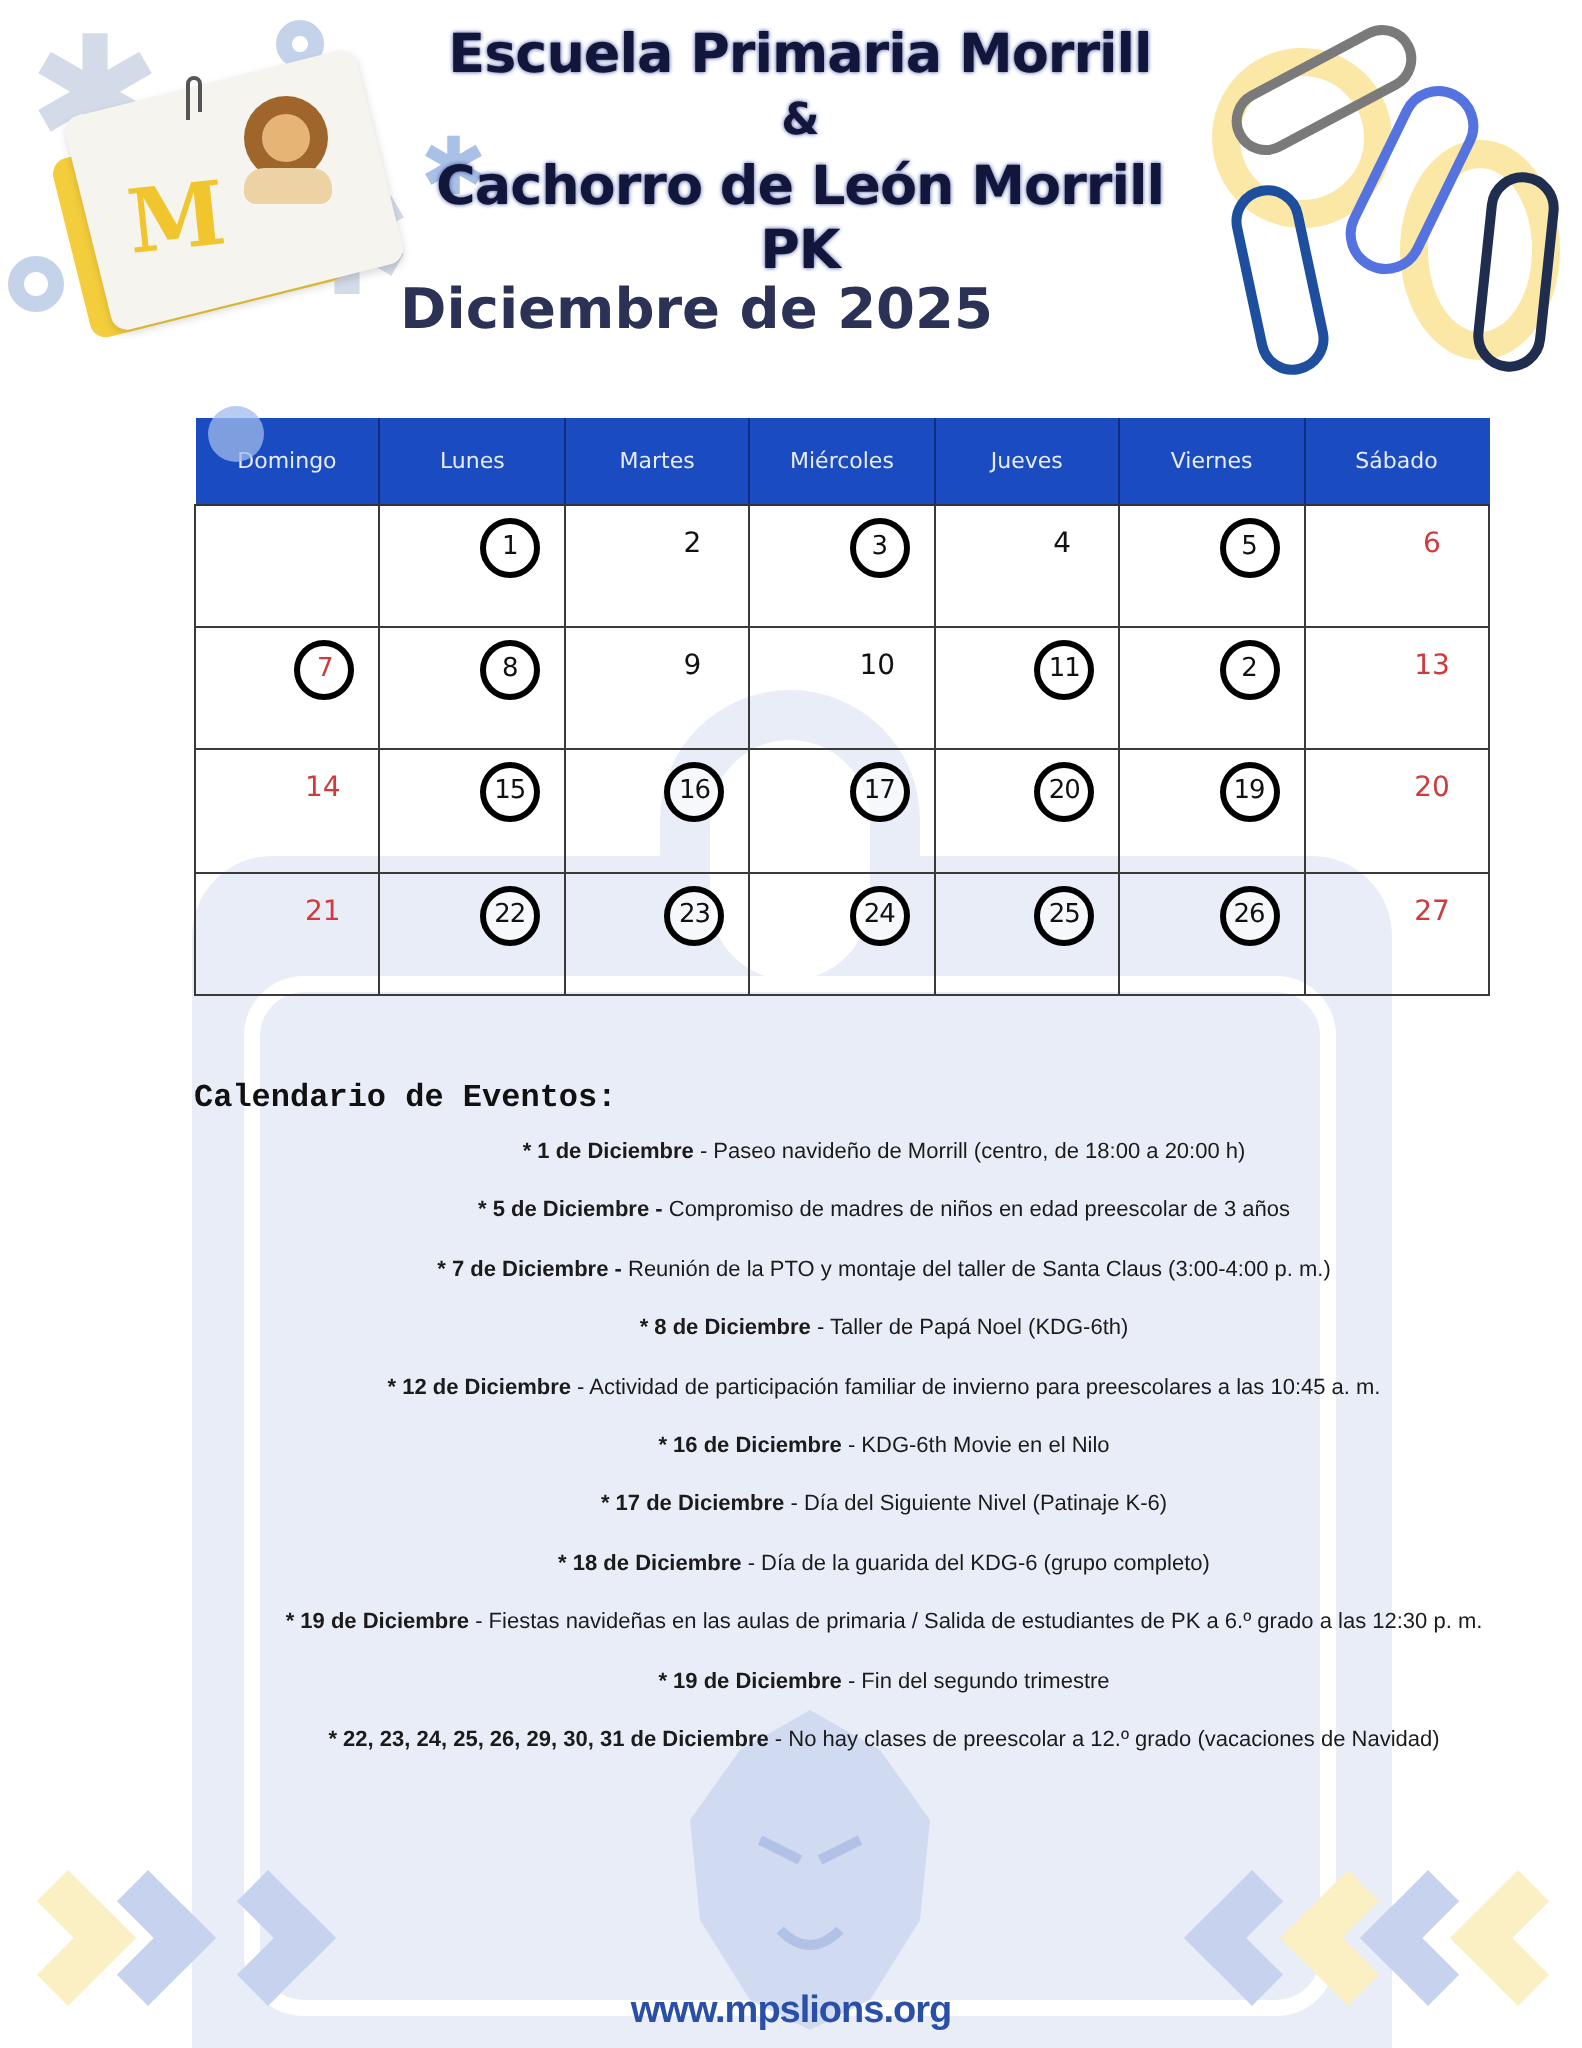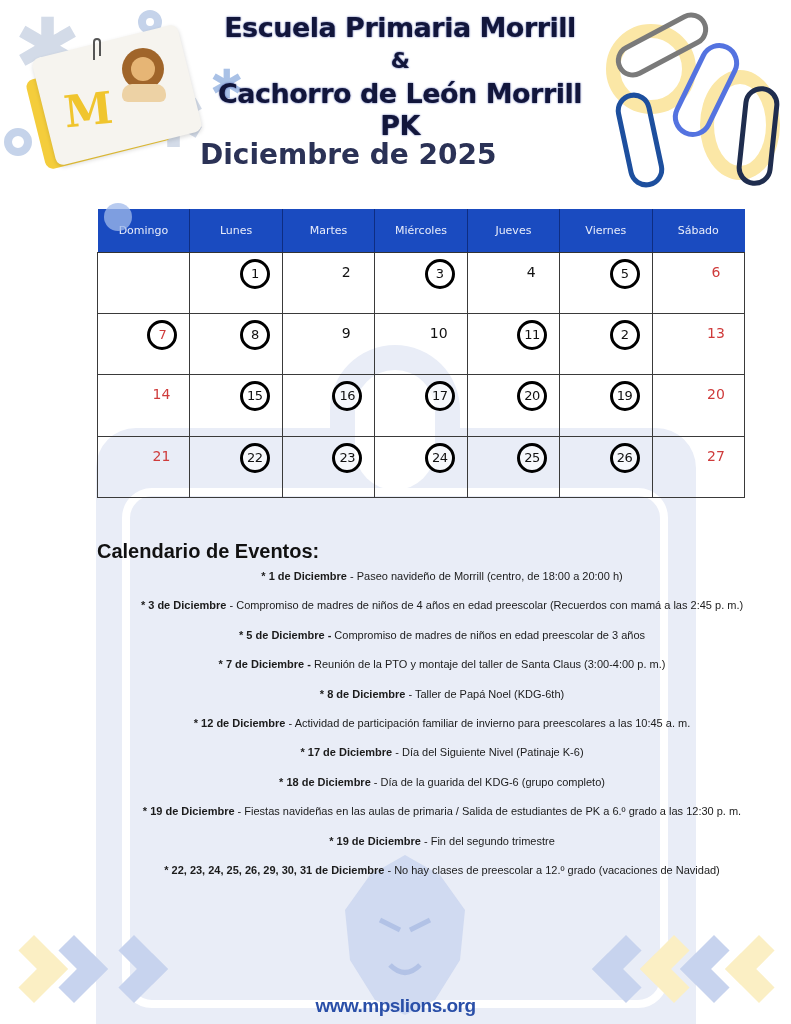--- a/index.html
+++ b/index.html
@@ -43,21 +43,21 @@
   .calendar { position: absolute; left: 97px; top: 185px; width: 648px; border-collapse: collapse; table-layout: fixed; margin-top: 24px; }
   .calendar th { background: #1a4bc0; color: #e8ecfa; font-family: "DejaVu Sans", sans-serif; font-weight: normal; font-size: 11px; height: 43px; border-right: 1px solid #0e2d82; border-bottom: 1px solid #333; }
   .calendar th:last-child { border-right: 1px solid #1a4bc0; }
   .calendar td { height: 61.4px; border: 1px solid #3a3a3a; vertical-align: top; text-align: right; padding: 6px 14px 0 0; position: relative; }
   .day { display: inline-block; font-family: "DejaVu Sans", sans-serif; font-size: 14px; line-height: 26px; height: 28px; min-width: 28px; text-align: center; color: #111; }
   .day.circled { border: 3.5px solid #000; border-radius: 50%; width: 30px; height: 30px; line-height: 23px; font-size: 13px; margin-right: -2px; letter-spacing: -0.5px; background: rgba(255,255,255,0.6); }
   .day.weekend { color: #cf3b3b; }
   .domingo-dot { position: absolute; left: 104px; top: 203px; width: 28px; height: 28px; border-radius: 50%; background: rgba(160,185,235,0.75); }
 
   
-  .events-title { position: absolute; left: 97px; top: 540px; font-family: Liberation Sans, sans-serif; font-weight: bold; font-size: 20px; color: #111; }
+  .events-title { position: absolute; left: 97px; top: 540px; font-family: Liberation Mono, monospace; font-weight: bold; font-size: 16px; color: #111; }
   .events-list { position: absolute; left: 102px; top: 567px; width: 680px; list-style: none; }
   .events-list li { height: 29.4px; font-size: 11px; line-height: 18px; color: #1b1b1b; white-space: nowrap; text-align: center; }
   .ev-date { font-weight: bold; }
 
   .footer-url { position: absolute; left: 0; width: 791px; top: 995px; text-align: center; font-family: "Liberation Sans", sans-serif; font-weight: bold; font-size: 19px; color: #2a4fa8; letter-spacing: -0.5px; }
 </style>
 </head>
 <body>
 
 <div class="bg-layer">
@@ -163,25 +163,25 @@
         <td><span class="day circled">26</span></td>
         <td><span class="day weekend">27</span></td>
       </tr>
     </tbody>
 </table>
 <div class="domingo-dot"></div>
 
 <div class="events-title">Calendario de Eventos:</div>
 <ul class="events-list" id="events-list">
     <li><span class="ev-date">* 1 de Diciembre</span><span> - Paseo navideño de Morrill (centro, de 18:00 a 20:00 h)</span></li>
-    <li><span class="ev-date">* 3 de Diciembre</span><span> - Compromiso de madres de niños de 4 años en edad preescolar (Recuerdos con mamá a las 2:45 p. m.)</span></li>
     <li><span class="ev-date">* 5 de Diciembre -</span><span> Compromiso de madres de niños en edad preescolar de 3 años</span></li>
     <li><span class="ev-date">* 7 de Diciembre -</span><span> Reunión de la PTO y montaje del taller de Santa Claus (3:00-4:00 p. m.)</span></li>
     <li><span class="ev-date">* 8 de Diciembre</span><span> - Taller de Papá Noel (KDG-6th)</span></li>
     <li><span class="ev-date">* 12 de Diciembre</span><span> - Actividad de participación familiar de invierno para preescolares a las 10:45 a. m.</span></li>
+    <li><span class="ev-date">* 16 de Diciembre</span><span> - KDG-6th Movie en el Nilo</span></li>
     <li><span class="ev-date">* 17 de Diciembre</span><span> - Día del Siguiente Nivel (Patinaje K-6)</span></li>
     <li><span class="ev-date">* 18 de Diciembre</span><span> - Día de la guarida del KDG-6 (grupo completo)</span></li>
     <li><span class="ev-date">* 19 de Diciembre</span><span> - Fiestas navideñas en las aulas de primaria / Salida de estudiantes de PK a 6.º grado a las 12:30 p. m.</span></li>
     <li><span class="ev-date">* 19 de Diciembre</span><span> - Fin del segundo trimestre</span></li>
     <li><span class="ev-date">* 22, 23, 24, 25, 26, 29, 30, 31 de Diciembre</span><span> - No hay clases de preescolar a 12.º grado (vacaciones de Navidad)</span></li>
   </ul>
 
 <div class="footer-url">www.mpslions.org</div>
 
 </body></html>

